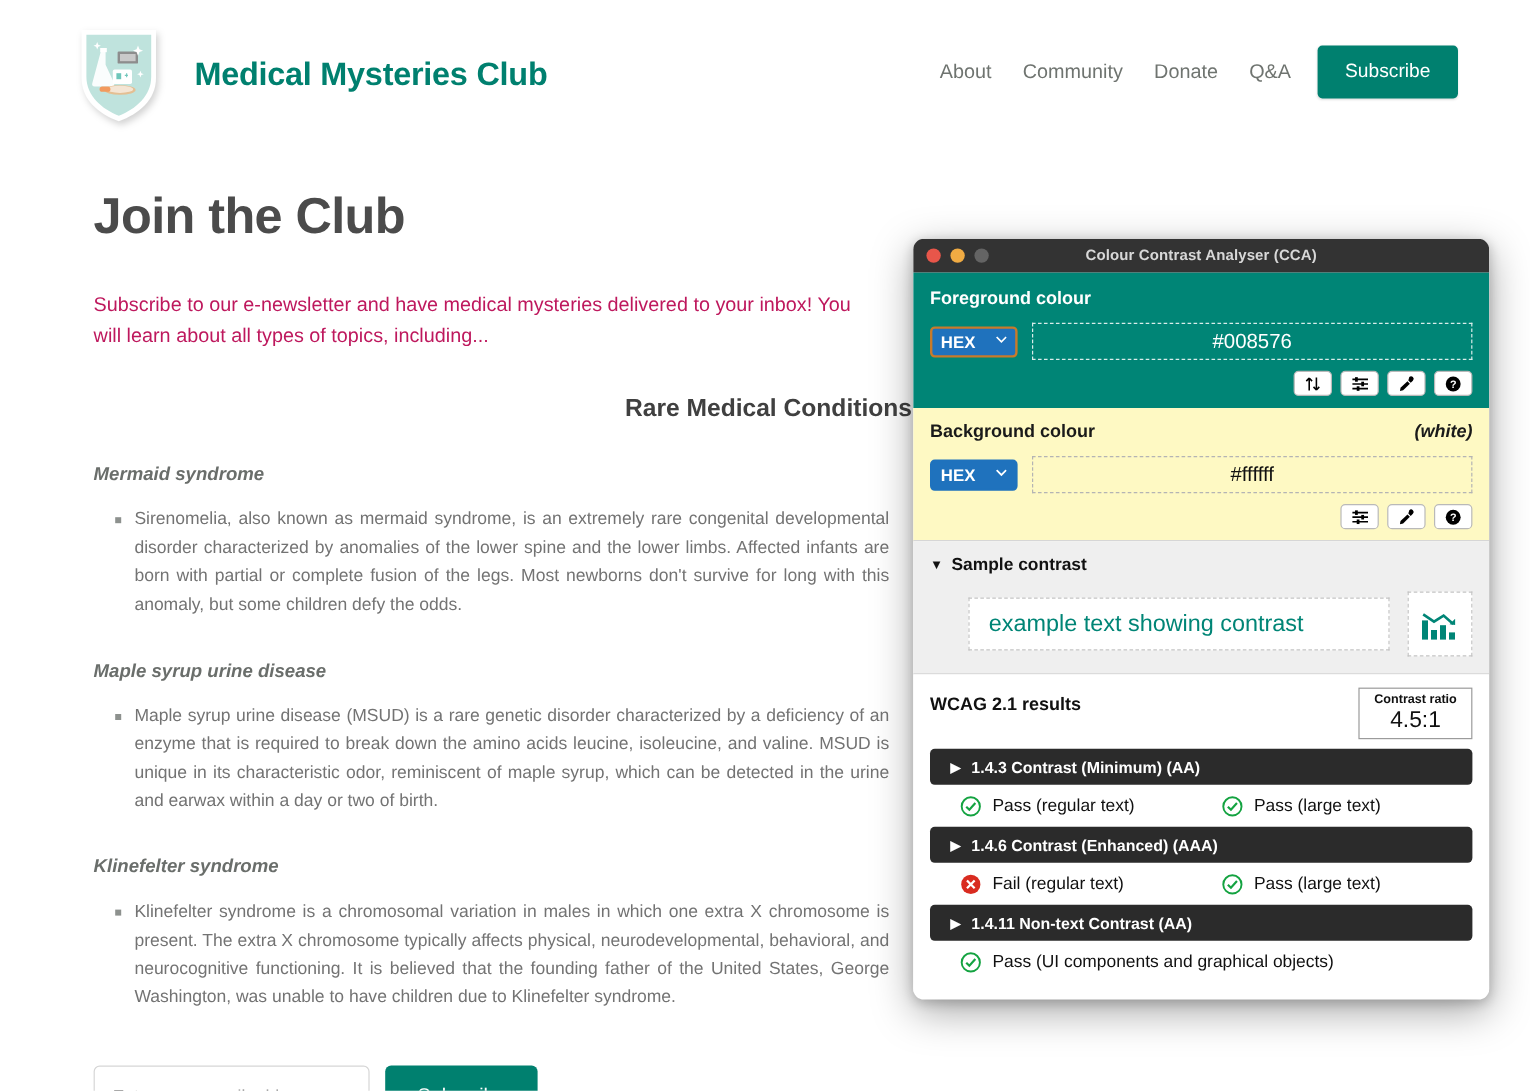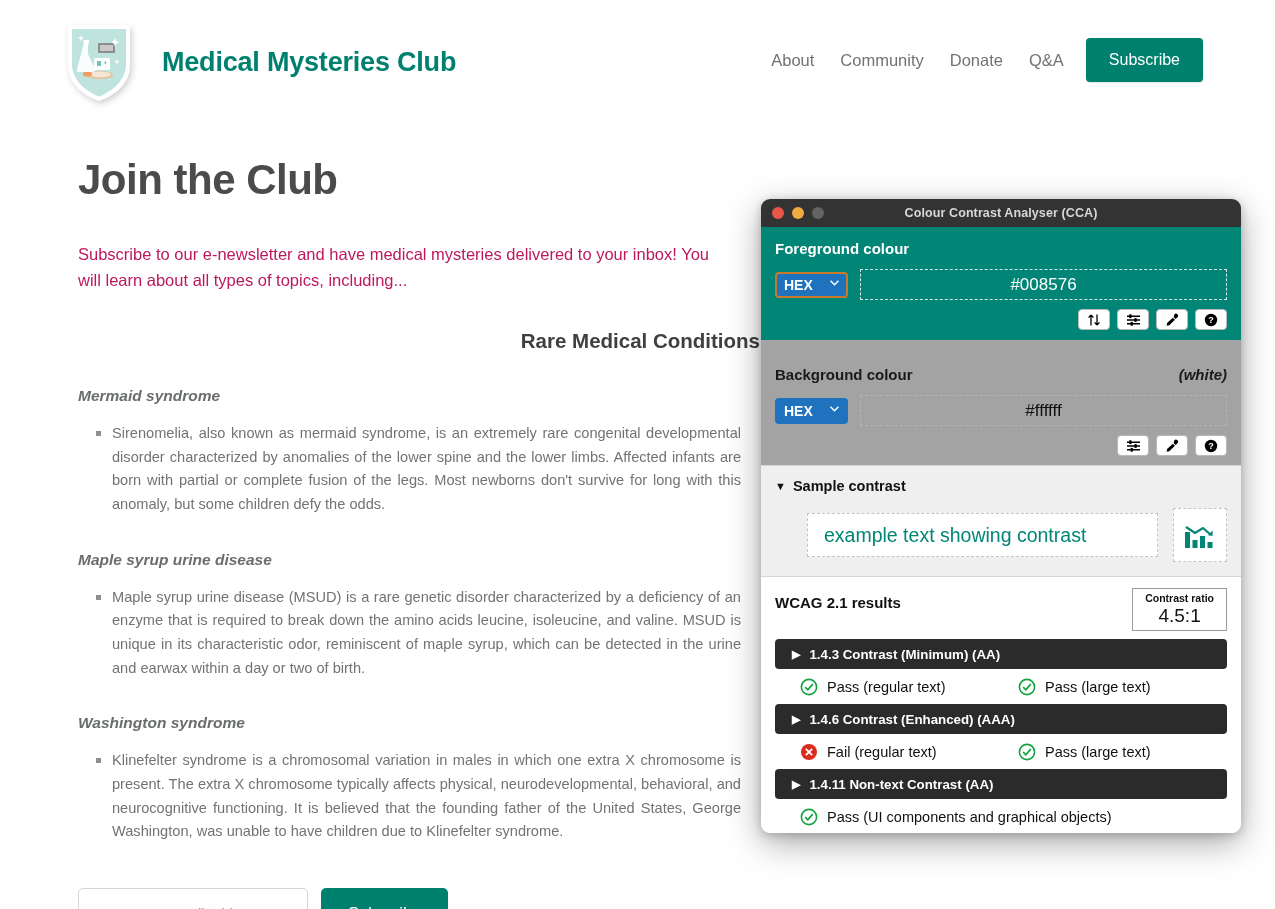--- a/index.html
+++ b/index.html
@@ -22,21 +22,21 @@
     width: 70px; height: 86px; position: relative; flex: none;
     filter: drop-shadow(2px 3px 3px rgba(0,0,0,0.18));
   }
   .logo-badge svg { display:block; }
   .brand-name {
     margin-left: 28px;
     font-size: 27px; font-weight: bold; color: #00806f;
     letter-spacing: -0.2px;
   }
 
-  .nav { position: absolute; right: 72px; top: 38px; display: flex; align-items: center; }
+  .nav { position: absolute; right: 60px; top: 38px; display: flex; align-items: center; }
   .nav a {
     color: #6f7470; text-decoration: none; font-size: 16.5px;
     margin-right: 26px; white-space: nowrap;
   }
   .nav a:last-of-type { margin-right: 22px; }
   .btn-subscribe-nav {
     background: #00806f; color: #fff; border: none; border-radius: 4px;
     font-size: 16px; padding: 13px 23px; cursor: pointer;
     font-family: "Liberation Sans", sans-serif;
     box-shadow: 0 1px 2px rgba(0,0,0,0.12);
@@ -132,21 +132,21 @@
     font-family: "Liberation Sans", sans-serif;
   }
   .icon-row { display: flex; justify-content: flex-end; gap: 7px; margin-top: 9px; }
   .icon-btn {
     width: 32px; height: 21px; background: #fff; border: 1px solid #b9b9b9;
     border-radius: 4px; display: flex; align-items: center; justify-content: center;
     cursor: pointer; padding: 0;
   }
   .icon-btn svg { display: block; }
 
-  .bg-panel { background: #a3a3a3; padding: 26px 14px 9px 14px; border-bottom: 1px solid #d6d6d6; }
+  .bg-panel { background: #fef9c3; padding: 11px 14px 9px 14px; border-bottom: 1px solid #d6d6d6; }
   .bg-label { color: #1a1a1a; font-size: 15px; font-weight: bold; }
   .bg-note { color: #1a1a1a; font-size: 15px; font-style: italic; font-weight: bold; }
   .bg-panel .color-value {
     border: 1px dashed #b4b4b4; color: #111; font-size: 17px;
   }
   .bg-panel .hex-select { border: 2px solid #1f72bd; }
 
   .preview-panel { background: #efefef; padding: 12px 14px 14px 14px; border-bottom: 1px solid #d6d6d6; }
   .preview-head { display: flex; align-items: center; font-size: 14.5px; font-weight: bold; color:#111; }
   .caret { margin-right: 7px; font-size: 11px; }
@@ -234,21 +234,21 @@
     <h3 class="cond-title">Mermaid syndrome</h3>
     <ul class="cond-list">
       <li>Sirenomelia, also known as mermaid syndrome, is an extremely rare congenital developmental disorder characterized by anomalies of the lower spine and the lower limbs. Affected infants are born with partial or complete fusion of the legs. Most newborns don't survive for long with this anomaly, but some children defy the odds.</li>
     </ul>
 
     <h3 class="cond-title">Maple syrup urine disease</h3>
     <ul class="cond-list">
       <li>Maple syrup urine disease (MSUD) is a rare genetic disorder characterized by a deficiency of an enzyme that is required to break down the amino acids leucine, isoleucine, and valine. MSUD is unique in its characteristic odor, reminiscent of maple syrup, which can be detected in the urine and earwax within a day or two of birth.</li>
     </ul>
 
-    <h3 class="cond-title">Washington syndrome</h3>
+    <h3 class="cond-title">Klinefelter syndrome</h3>
     <ul class="cond-list">
       <li>Klinefelter syndrome is a chromosomal variation in males in which one extra X chromosome is present. The extra X chromosome typically affects physical, neurodevelopmental, behavioral, and neurocognitive functioning. It is believed that the founding father of the United States, George Washington, was unable to have children due to Klinefelter syndrome.</li>
     </ul>
 
     <div class="form-row">
       <input class="email-input" type="text" placeholder="Enter your e-mail address" style="">
       <button class="btn-subscribe-form">Subscribe</button>
     </div>
 
   </main>

